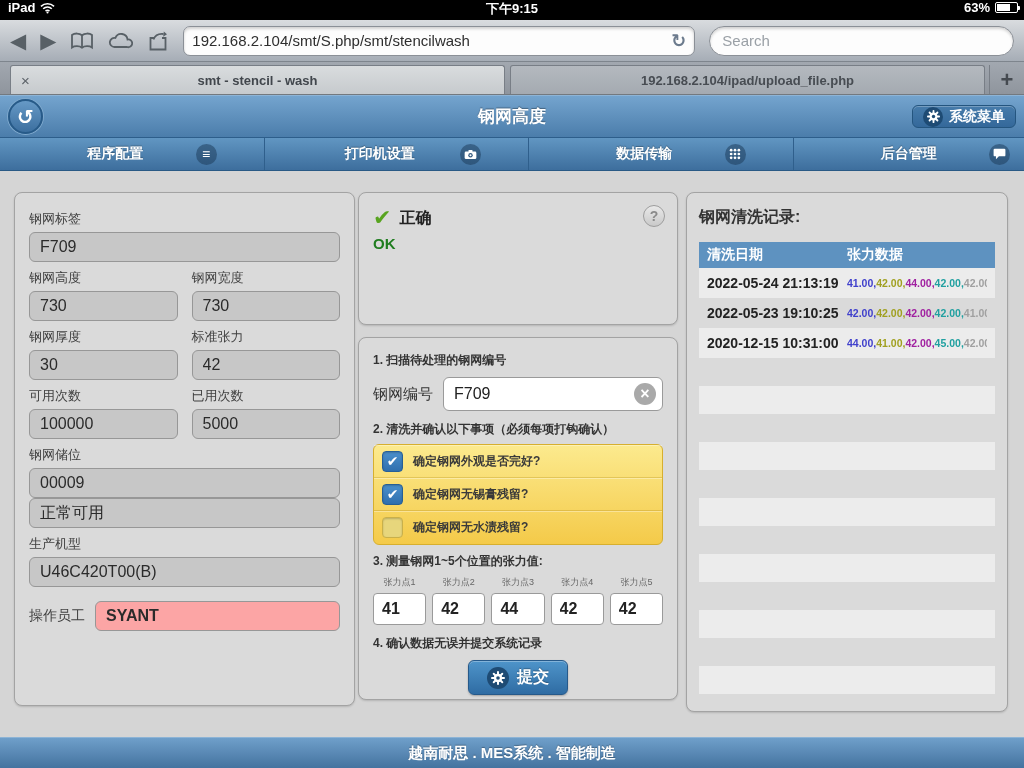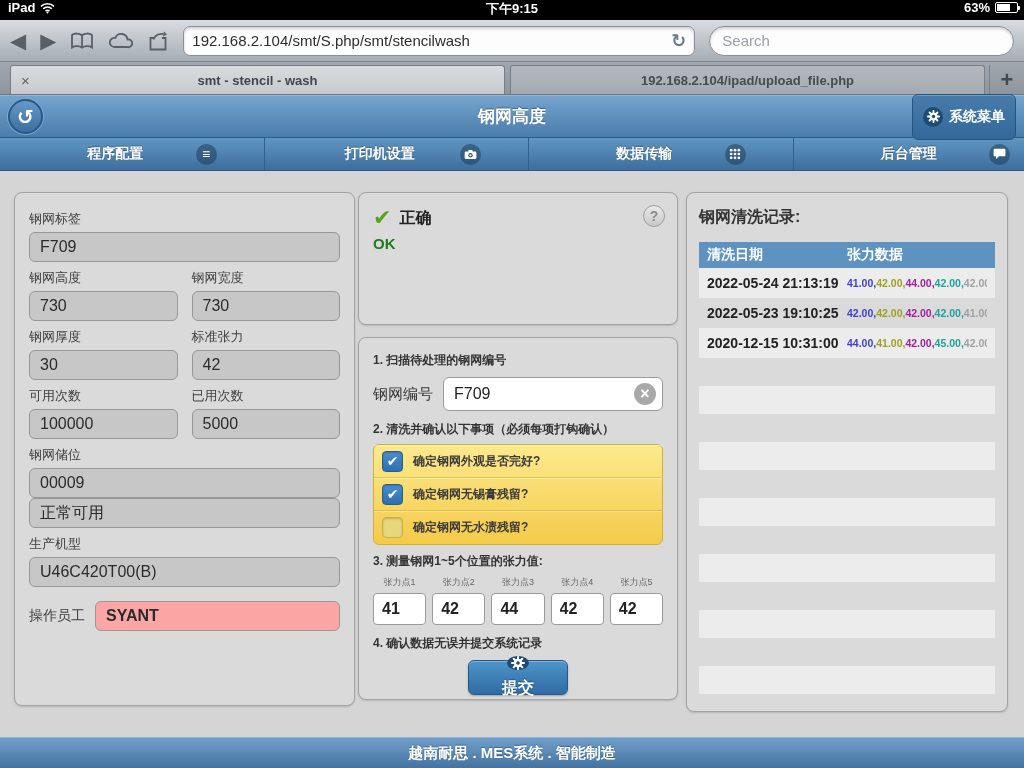--- a/index.html
+++ b/index.html
@@ -43,21 +43,21 @@
              font-size:22px; color:#454a50; font-weight:bold; border-left:1px solid #787e86; margin-left:4px; }
 
   
   .appheader { height:43px; background:linear-gradient(#74a4ce,#4b7dab); border-top:1px solid #8db4d6;
                border-bottom:1px solid #2d5e8b; display:flex; align-items:center; padding:0 8px; position:relative; }
   .backbtn { width:35px; height:35px; border-radius:50%; background:linear-gradient(#6699c6,#3c6f9f);
              border:2px solid #275a88; box-shadow:0 0 0 1px #7fa9cd; color:#fff; font-size:20px; font-weight:bold;
              display:flex; align-items:center; justify-content:center; }
   .apptitle { position:absolute; left:0; right:0; text-align:center; color:#fff; font-size:17px; font-weight:bold;
               text-shadow:0 -1px 1px rgba(0,0,0,0.35); }
-  .sysmenu { margin-left:auto; height:46px; background:linear-gradient(#477cab,#34689a); border:1px solid #24557f;
+  .sysmenu { margin-left:auto; height:23px; background:linear-gradient(#477cab,#34689a); border:1px solid #24557f;
              border-radius:6px; display:flex; align-items:center; gap:6px; padding:0 10px; z-index:2;
              box-shadow:inset 0 1px 0 rgba(255,255,255,0.25); }
   .sysmenu .label { color:#fff; font-size:14px; font-weight:bold; }
   .icon-circle-dk { width:20px; height:20px; border-radius:50%; background:#1e4b74; display:flex; align-items:center; justify-content:center; }
 
   
   .navbar { height:33px; background:linear-gradient(#6196c2,#3d6e9d); border-bottom:1px solid #2a5a85; display:flex;gap:33px; }
   .nav-item { flex:1; display:flex; align-items:center; justify-content:center; position:relative; border-left:1px solid #2f5f8c; }
   .nav-item:first-child { border-left:none; }
   .nav-item .label { color:#fff; font-size:14px; font-weight:bold; text-shadow:0 -1px 1px rgba(0,0,0,0.3); }
@@ -114,21 +114,21 @@
 
   .tension-row { display:flex; gap:6px; margin:2px 0 10px; }
   .tension-col { flex:1; text-align:center; }
   .tension-col .pt-label { font-size:9px; color:#666; margin-bottom:4px; display:block; }
   .tension-input { width:100%; height:32px; background:#fff; border:1px solid #9a9a9a; border-radius:4px;
                    font-size:16px; font-weight:bold; color:#222; padding:0 0 0 8px; font-family:"Liberation Sans",sans-serif; }
 
   .submit-wrap { display:flex; justify-content:center; margin-top:8px; }
   .submit-btn { height:35px; min-width:100px; background:linear-gradient(#4e94ca,#2f6ca3); border:1px solid #26598a;
                 border-radius:6px; display:flex; align-items:center; justify-content:center; gap:8px; padding:0 14px;
-                box-shadow:inset 0 1px 0 rgba(255,255,255,0.3), 0 1px 2px rgba(0,0,0,0.25);flex-direction:column; }
+                box-shadow:inset 0 1px 0 rgba(255,255,255,0.3), 0 1px 2px rgba(0,0,0,0.25); }
   .submit-btn .icon-circle-dk { width:22px; height:22px; }
   .submit-btn .label { color:#fff; font-size:16px; font-weight:bold; text-shadow:0 -1px 1px rgba(0,0,0,0.3); }
 
   
   .right-panel { position:absolute; left:686px; top:21px; width:322px; height:520px; padding:10px 12px; }
   .rec-title { font-size:16px; font-weight:bold; color:#333; margin:4px 0 14px; }
   .rec-header { height:26px; background:#5e92c0; display:flex; align-items:center; color:#fff;
                 font-size:14px; font-weight:bold; padding:0 8px; }
   .rec-header .h-date { width:50%; }
   .rec-row { height:30px; display:flex; align-items:center; padding:0 8px; }

